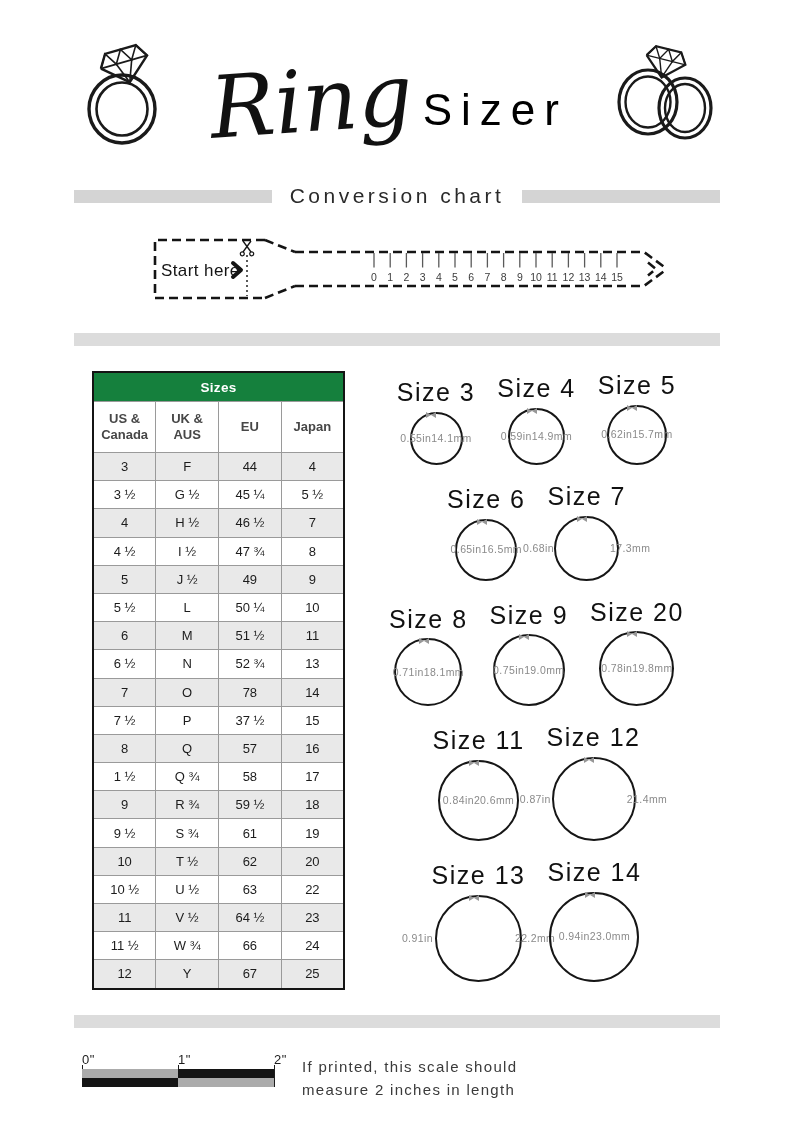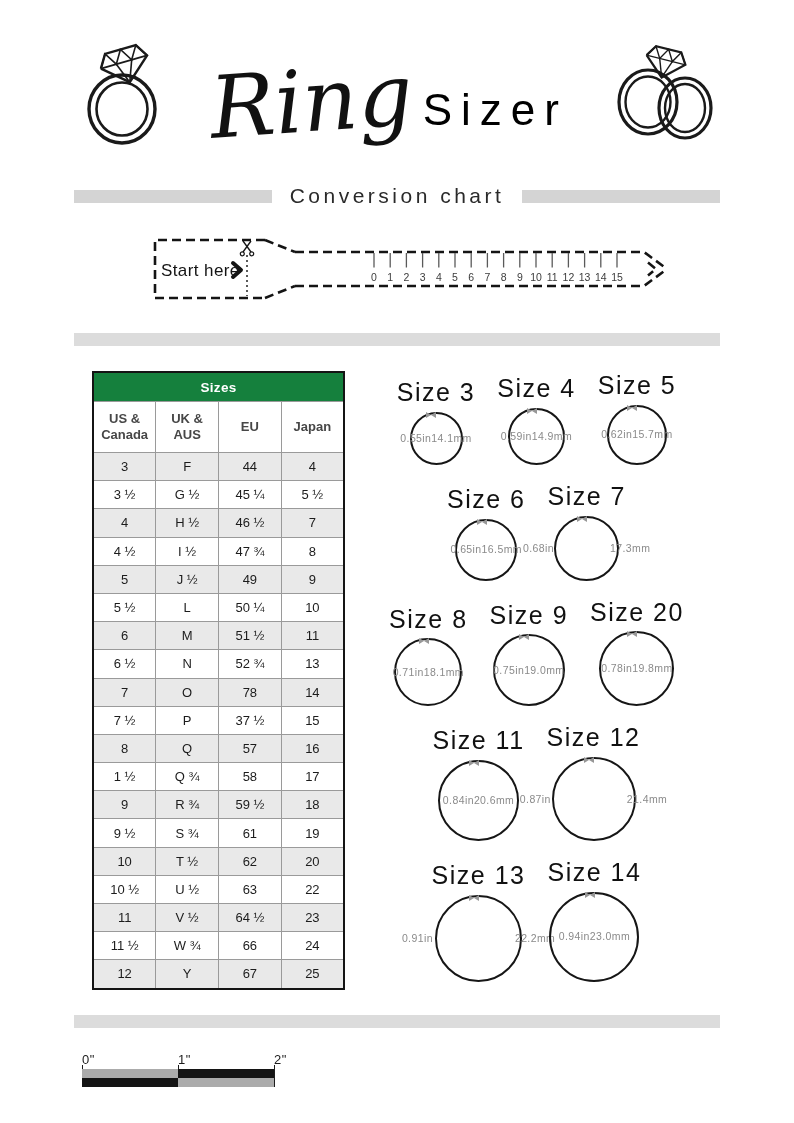--- a/index.html
+++ b/index.html
@@ -439,16 +439,20 @@
           <div class="sb-row">
             <div class="seg gray" data-name="scale-bar-segment"></div>
             <div class="seg black" data-name="scale-bar-segment"></div>
           </div>
           <div class="sb-row">
             <div class="seg black" data-name="scale-bar-segment"></div>
             <div class="seg gray" data-name="scale-bar-segment"></div>
           </div>
         </div>
       </div>
+      <div class="scale-note" data-name="print-scale-note">
+        <div data-name="note-line-1">If printed, this scale should</div>
+        <div data-name="note-line-2">measure 2 inches in length</div>
+      </div>
     </div>
 
   </div>
 </div>
 
 </body></html>

